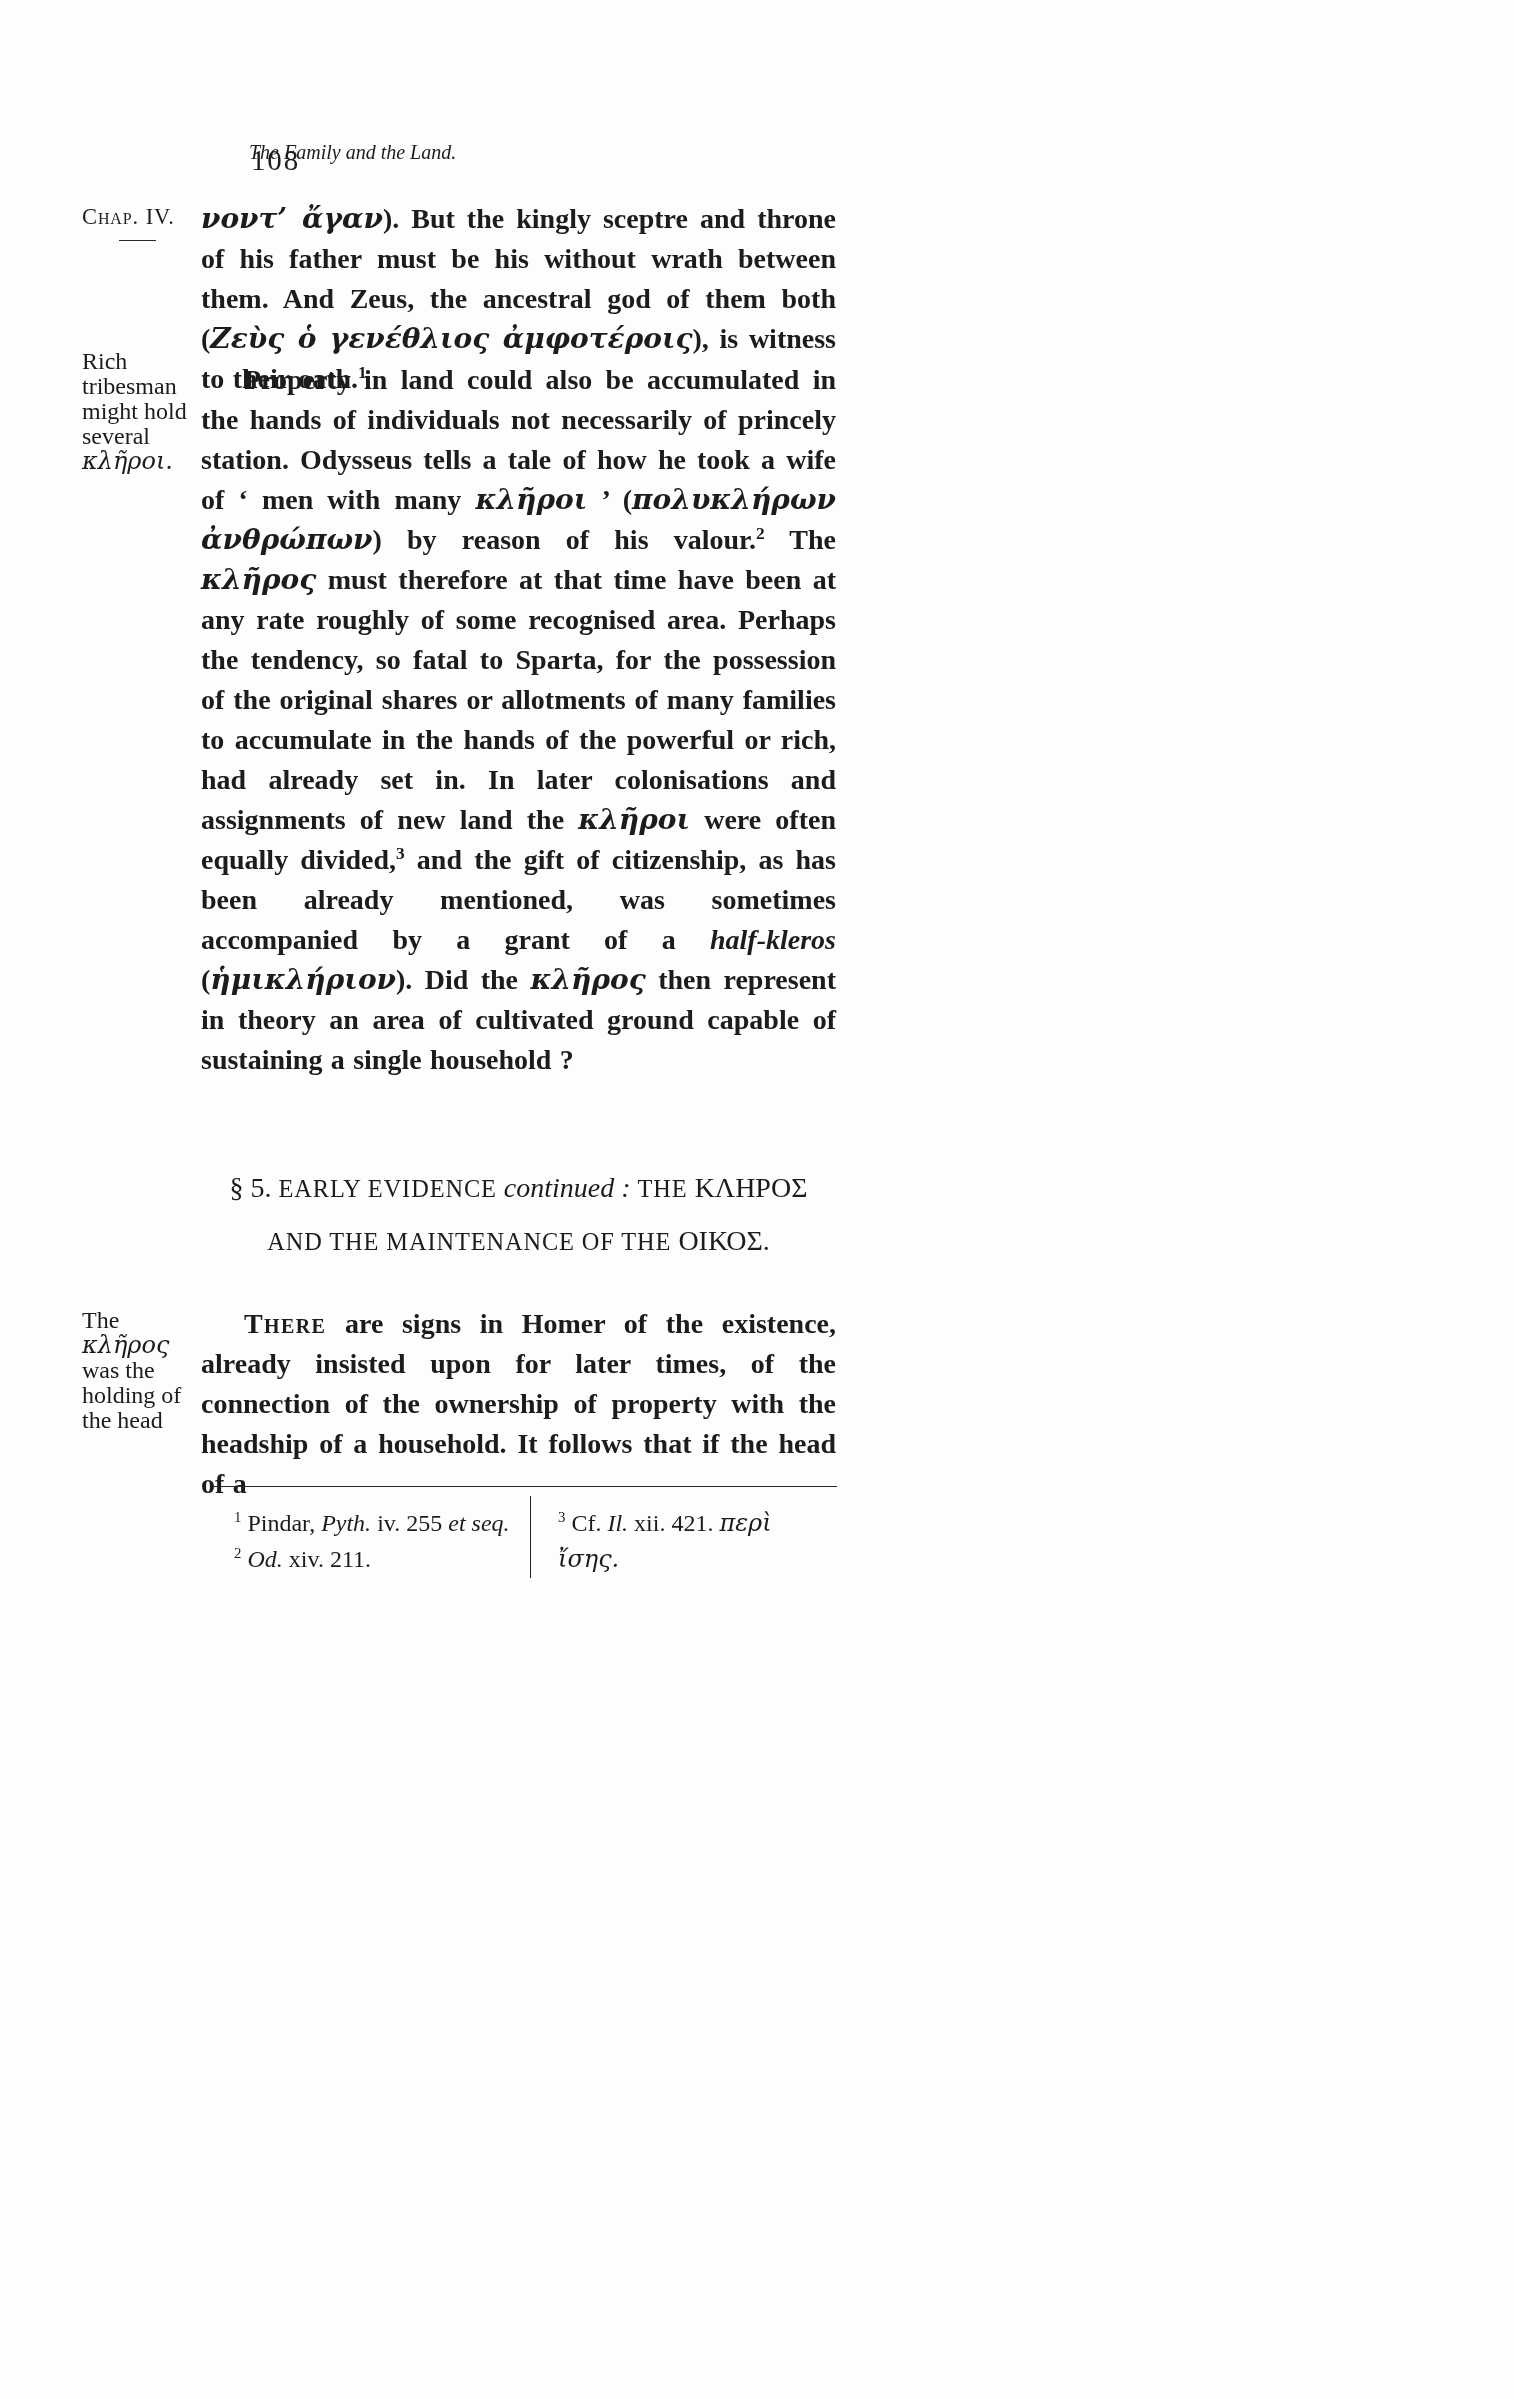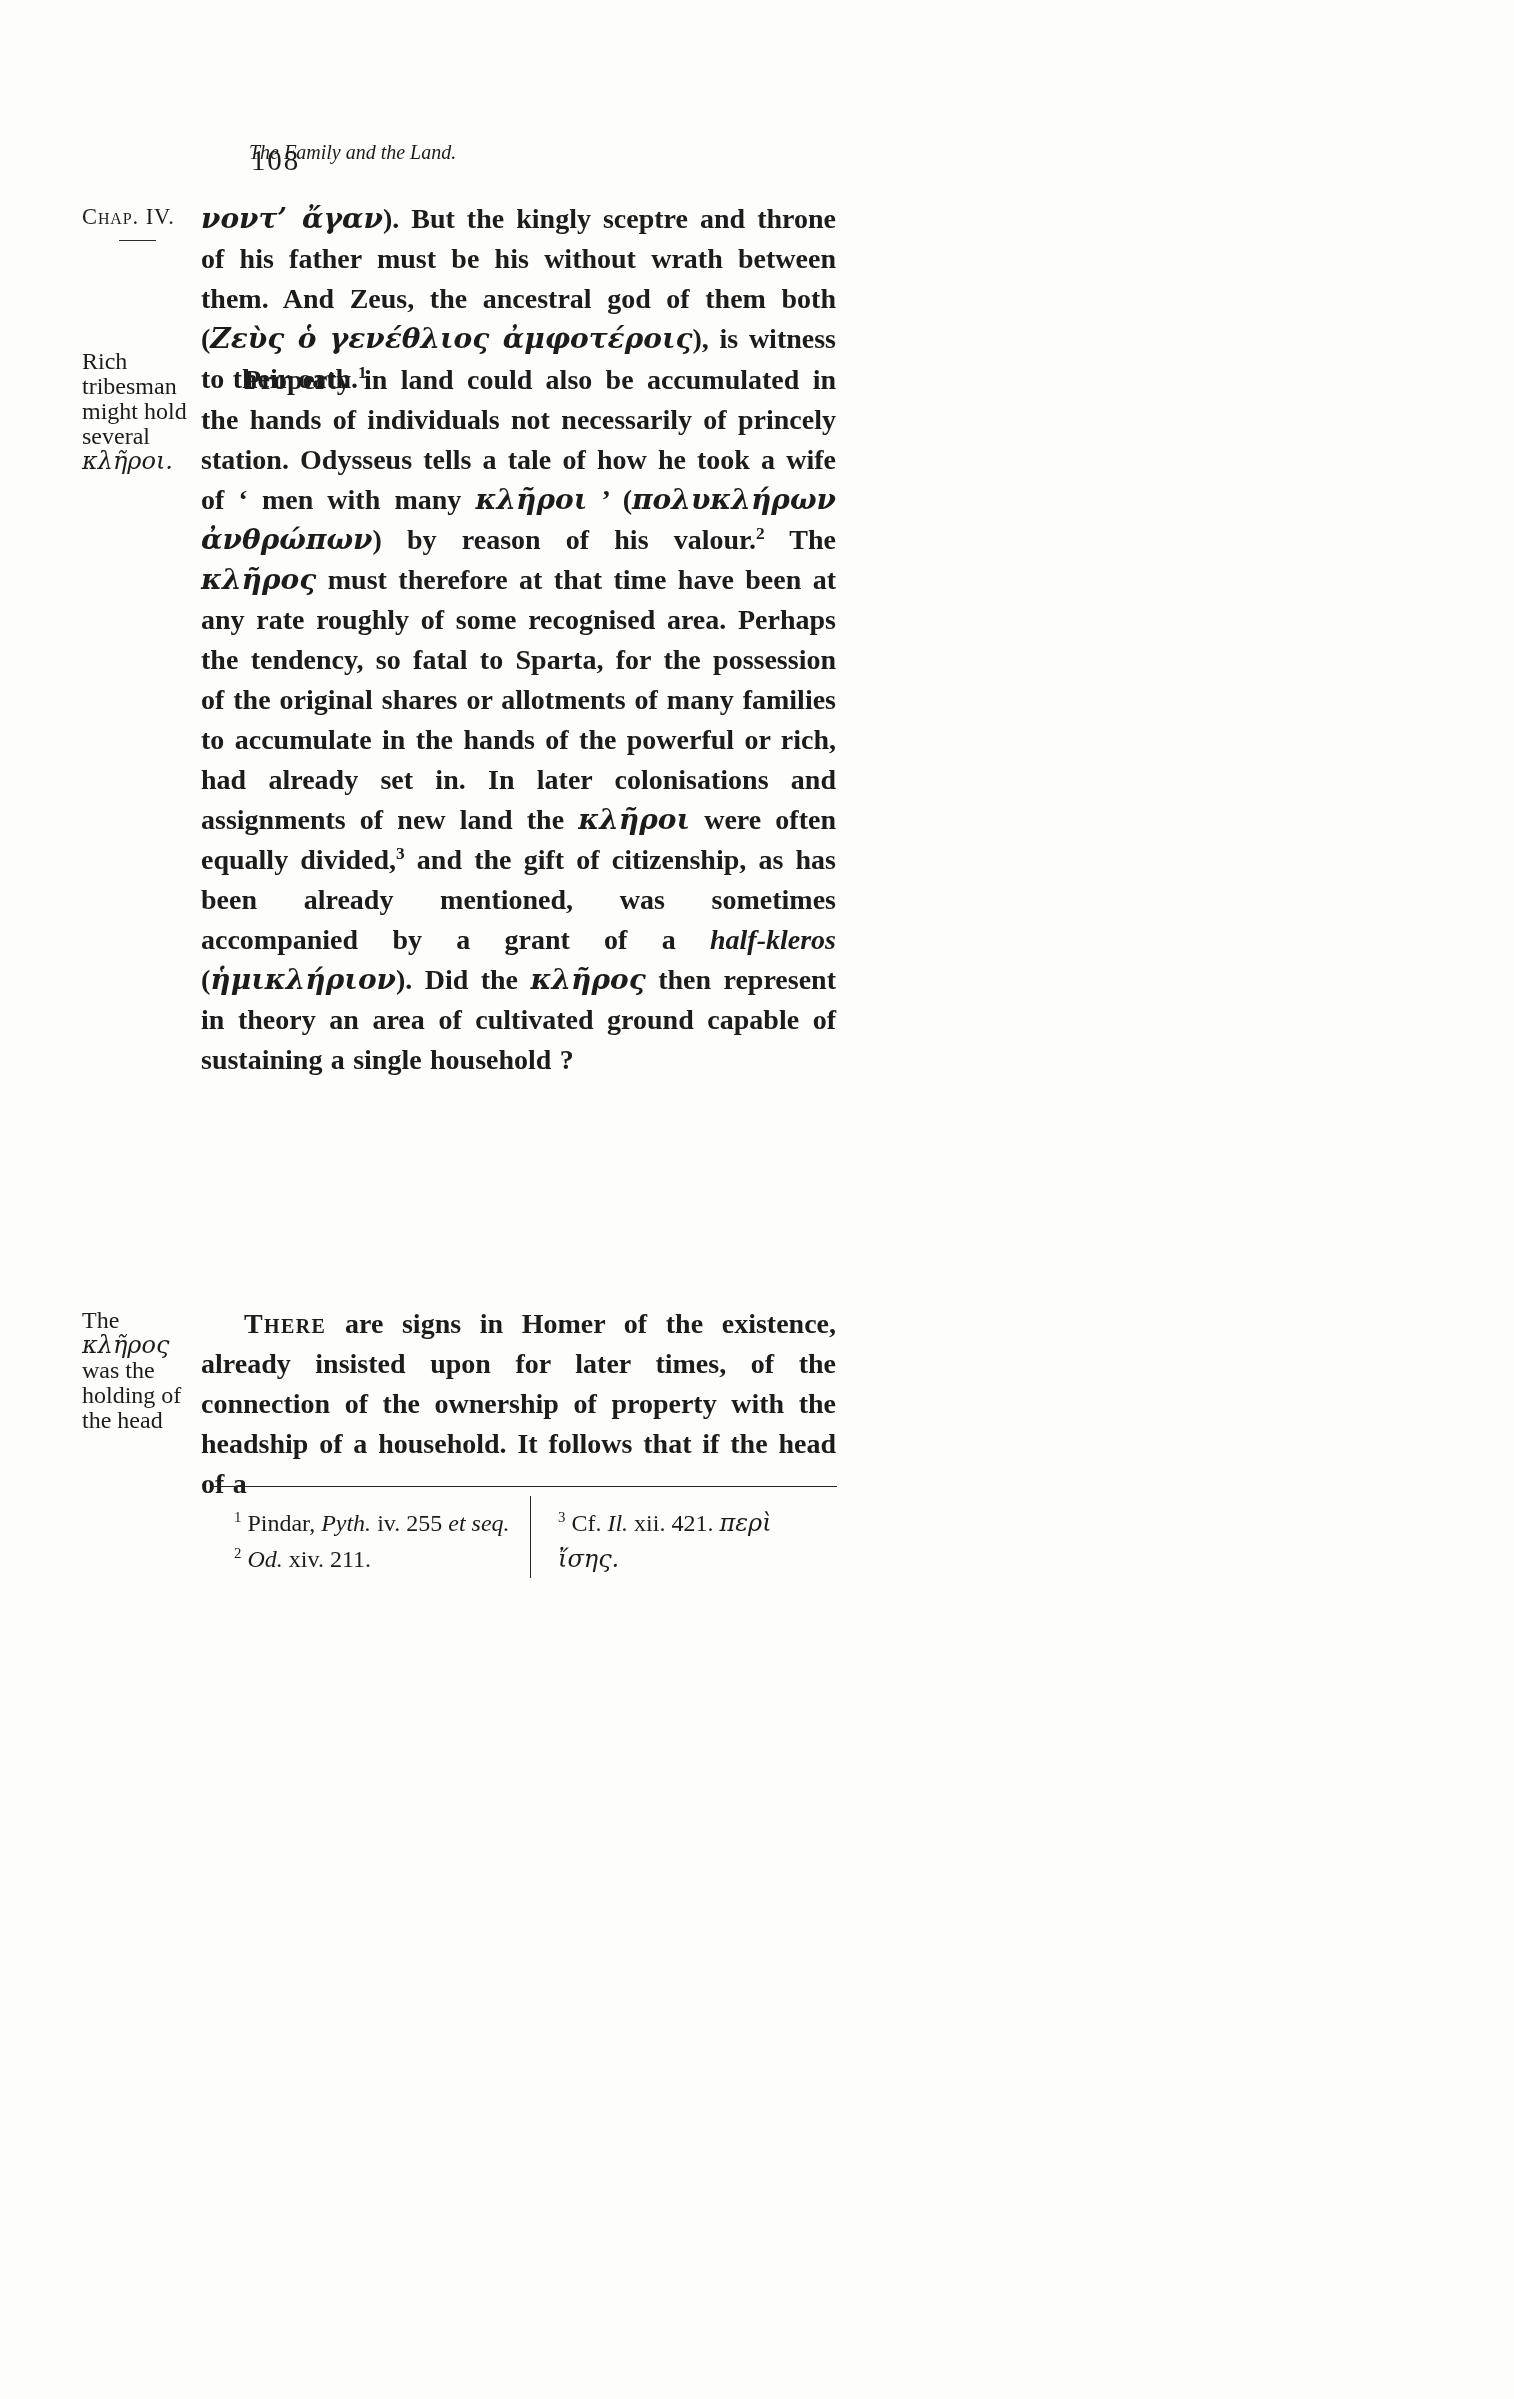--- a/index.html
+++ b/index.html
@@ -145,20 +145,24 @@
   </aside>
 
   <aside class="margin-note mn-rich"><span>Rich tribesman might hold several </span><span class="seg-g">κλῆροι.</span></aside>
 
   <aside class="margin-note mn-kleros"><span>The </span><span class="seg-g">κλῆρος</span><span> was the holding of the head</span></aside>
 
   <p class="para p1"><span class="seg-g">νοντ’ ἄγαν</span><span>).  But the kingly sceptre and throne of his father must be his without wrath between them.  And Zeus, the ancestral god of them both (</span><span class="seg-g">Ζεὺς ὁ γενέθλιος ἀμφοτέροις</span><span>), is witness to their oath.</span><span class="seg-sup">1</span></p>
 
   <p class="para p2"><span>Property in land could also be accumulated in the hands of individuals not necessarily of princely station.  Odysseus tells a tale of how he took a wife of ‘ men with many </span><span class="seg-g">κλῆροι</span><span> ’ (</span><span class="seg-g">πολυκλήρων ἀνθρώπων</span><span>) by reason of his valour.</span><span class="seg-sup">2</span><span>  The </span><span class="seg-g">κλῆρος</span><span> must therefore at that time have been at any rate roughly of some recognised area.  Perhaps the tendency, so fatal to Sparta, for the possession of the original shares or allotments of many families to accumulate in the hands of the powerful or rich, had already set in.  In later colonisations and assignments of new land the </span><span class="seg-g">κλῆροι</span><span> were often equally divided,</span><span class="seg-sup">3</span><span> and the gift of citizenship, as has been already mentioned, was sometimes accompanied by a grant of a </span><span class="seg-i">half-kleros</span><span> (</span><span class="seg-g">ἡμικλήριον</span><span>).  Did the </span><span class="seg-g">κλῆρος</span><span> then represent in theory an area of cultivated ground capable of sustaining a single household ?</span></p>
 
+  <div class="section-heading">
+    <div class="sh-line"><span>§ 5.  </span><span class="seg-k">EARLY EVIDENCE </span><span class="seg-i">continued : </span><span class="seg-k">THE </span><span>ΚΛΗΡΟΣ</span></div>
+    <div class="sh-line"><span class="seg-k">AND THE MAINTENANCE OF THE </span><span>ΟΙΚΟΣ.</span></div>
+  </div>
 
   <p class="para p3"><span class="seg-sc">There</span><span> are signs in Homer of the existence, already insisted upon for later times, of the connection of the ownership of property with the headship of a household.  It follows that if the head of a</span></p>
 
   <div class="fn-rule"></div>
 
   <div class="footnotes">
     <div class="fn-col fn-left">
       <div class="fn-line"><span class="seg-sup">1</span><span> Pindar, </span><span class="seg-i">Pyth.</span><span> iv. 255 </span><span class="seg-i">et seq.</span></div>
       <div class="fn-line"><span class="seg-sup">2</span><span> </span><span class="seg-i">Od.</span><span> xiv. 211.</span></div>
     </div>

